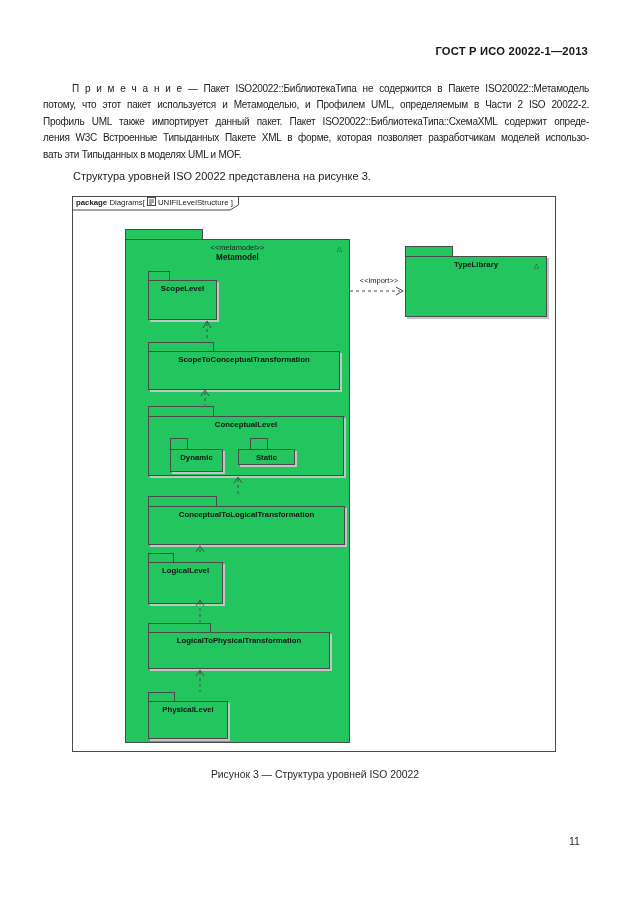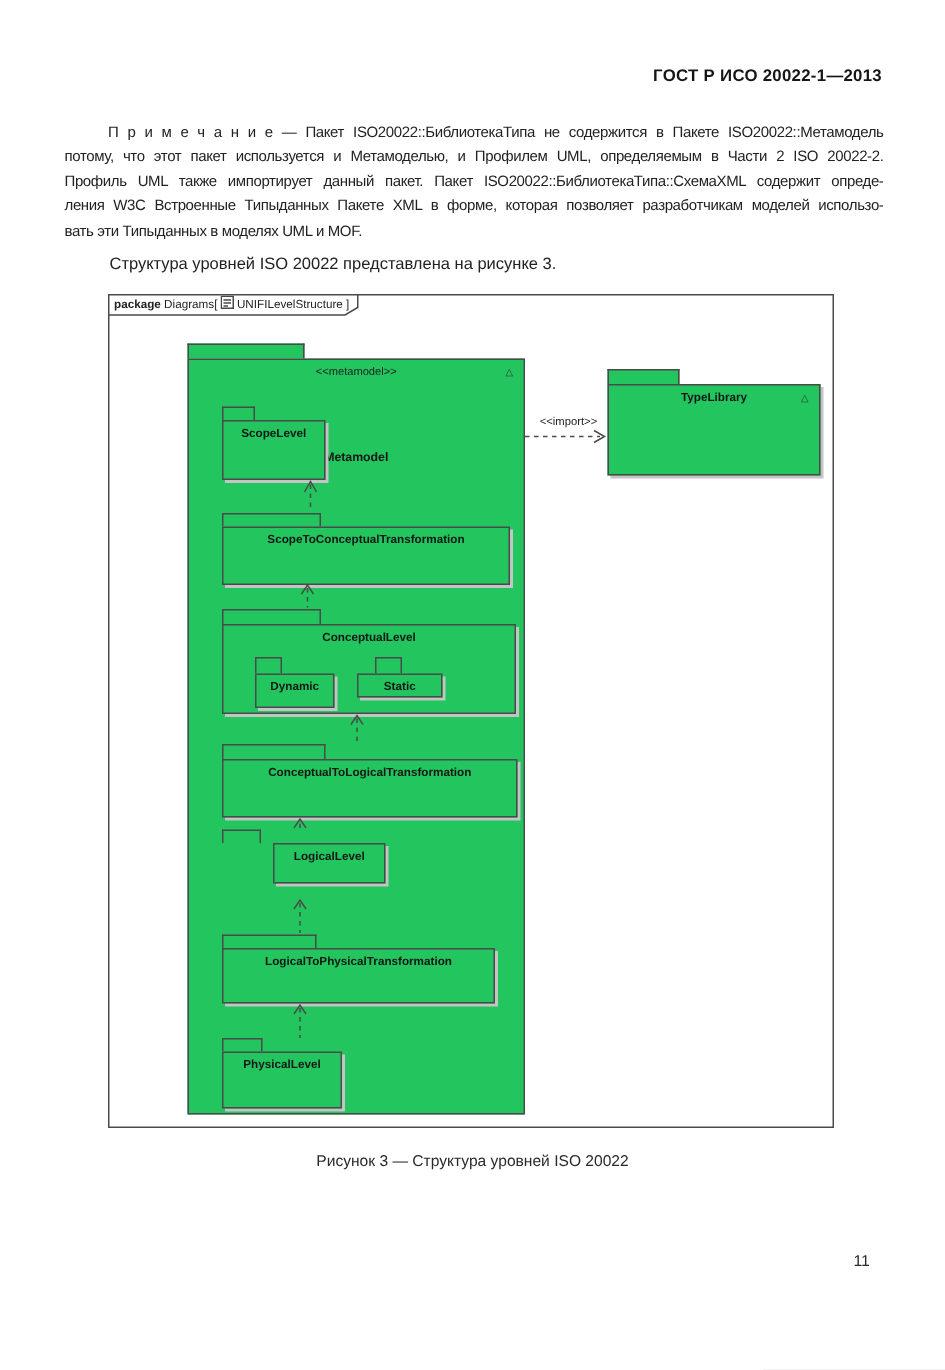--- a/index.html
+++ b/index.html
@@ -62,21 +62,21 @@
     <div class="ln last">вать эти Типыданных в моделях UML и MOF.</div>
   </div>
 
   <div class="body-para">Структура уровней ISO 20022 представлена на рисунке 3.</div>
 
   <div class="frame">
 
     <div class="ptab" style="left:52px;top:32px;width:78px;height:10px;"></div>
     <div class="pbody" style="left:52px;top:42px;width:225px;height:504px;box-shadow:none;">
       <span class="stereotype">&lt;&lt;metamodel&gt;&gt;</span>
-      <span class="plabel" style="padding-top:1px;font-size:8.2px;margin-top:47px;">Metamodel</span>
+      <span class="plabel" style="padding-top:1px;font-size:8.2px;">Metamodel</span>
       <span class="tri" style="right:7px;top:6px;">△</span>
     </div>
 
     <div class="ptab" style="left:75px;top:74px;width:22px;height:9px;"></div>
     <div class="pbody" style="left:75px;top:83px;width:69px;height:40px;">
       <span class="plabel">ScopeLevel</span>
     </div>
 
     <div class="ptab" style="left:75px;top:145px;width:66px;height:9px;"></div>
     <div class="pbody" style="left:75px;top:154px;width:192px;height:39px;">
@@ -97,21 +97,21 @@
     <div class="pbody" style="left:165px;top:252px;width:57px;height:16px;">
       <span class="plabel">Static</span>
     </div>
 
     <div class="ptab" style="left:75px;top:299px;width:69px;height:10px;"></div>
     <div class="pbody" style="left:75px;top:309px;width:197px;height:39px;">
       <span class="plabel">ConceptualToLogicalTransformation</span>
     </div>
 
     <div class="ptab" style="left:75px;top:356px;width:26px;height:9px;"></div>
-    <div class="pbody" style="left:75px;top:365px;width:75px;height:27px;margin-left:34px;">
+    <div class="pbody" style="left:75px;top:365px;width:75px;height:42px;">
       <span class="plabel">LogicalLevel</span>
     </div>
 
     <div class="ptab" style="left:75px;top:426px;width:63px;height:9px;"></div>
     <div class="pbody" style="left:75px;top:435px;width:182px;height:37px;">
       <span class="plabel">LogicalToPhysicalTransformation</span>
     </div>
 
     <div class="ptab" style="left:75px;top:495px;width:27px;height:9px;"></div>
     <div class="pbody" style="left:75px;top:504px;width:80px;height:38px;">

